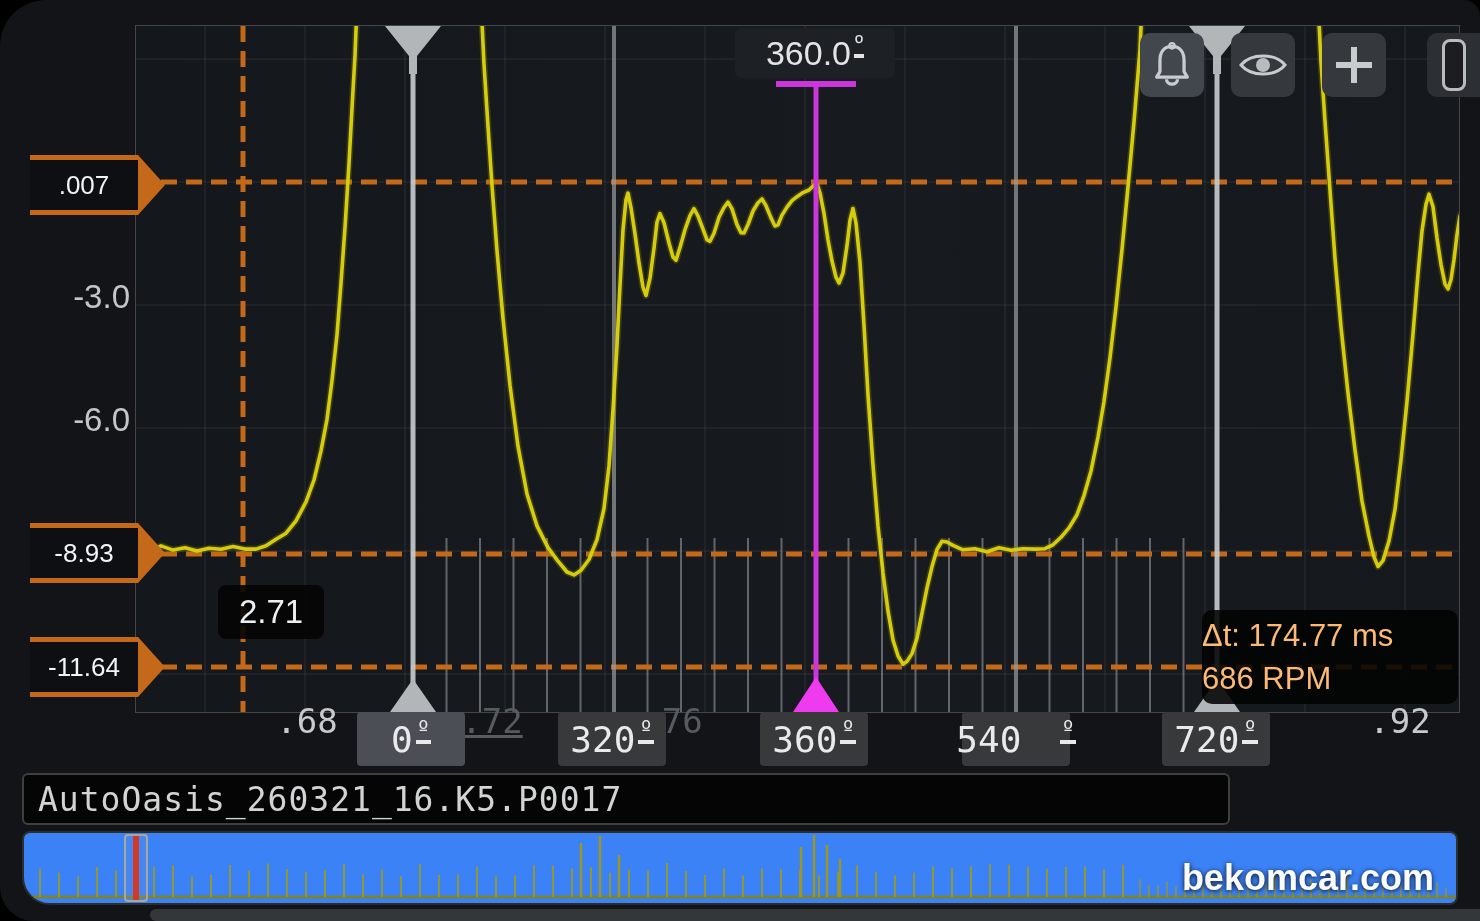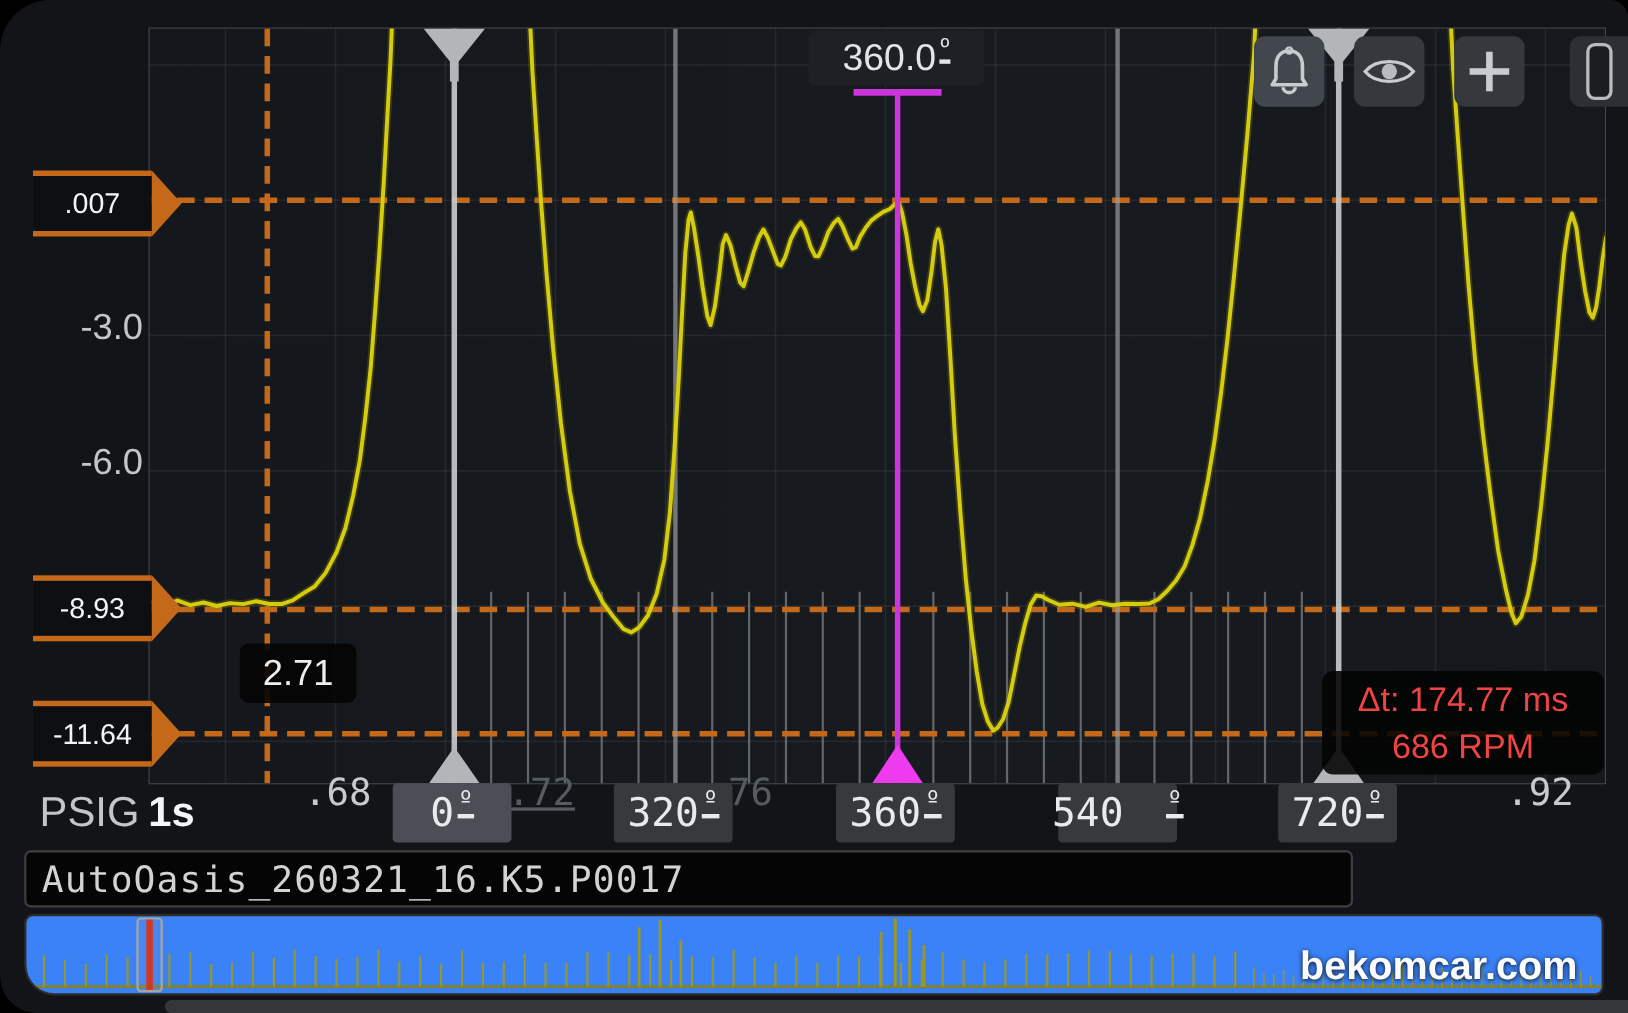--- a/index.html
+++ b/index.html
@@ -37,22 +37,22 @@
          justify-content:center;color:#e2e4e6;font-size:34px;z-index:7;}
   .btn{position:absolute;top:33px;width:64px;height:64px;background:#35383d;border-radius:10px;
          display:flex;align-items:center;justify-content:center;z-index:6;}
   .btn.first{background:#42464d;}
   .btn.panel{left:1427px;width:53px;background:#2c2f34;border-radius:10px 0 0 10px;}
   .panel-slot{width:18px;height:46px;border:3px solid #b9bcbe;border-radius:8px;background:#1b1d20;}
   .dy-box{position:absolute;left:190px;top:585px;width:106px;height:54px;background:rgba(5,5,5,.92);
          border-radius:8px;display:flex;align-items:center;justify-content:center;color:#eceeef;
          font-size:33px;z-index:6;margin-left:28px;}
   .delta-box{position:absolute;left:1202px;top:610px;width:256px;height:94px;background:rgba(2,2,2,.88);
-         border-radius:10px;display:flex;flex-direction:column;align-items:center;justify-content:center;
-         color:#ef4444;font-size:31px;line-height:1.4;z-index:6;}
+         border-radius:10px;display:flex;flex-direction:column;justify-content:center;
+         color:#fdba74;font-size:31px;line-height:1.4;z-index:6;}
   .file-bar{position:absolute;left:22px;top:773px;width:1208px;height:52px;background:#050505;
          border:2px solid #3f3f3f;border-radius:6px;box-sizing:border-box;display:flex;align-items:center;
          padding-left:14px;color:#d2d3d4;font-family:"DejaVu Sans Mono",monospace;font-size:33px;
          letter-spacing:1px;z-index:3;}
   .minimap{position:absolute;left:22px;top:831px;width:1436px;height:74px;background:#3b82f6;
          border:2px solid #2d2d2b;border-radius:8px 8px 8px 28px;box-sizing:border-box;overflow:hidden;z-index:3;}
   .watermark{position:absolute;right:22px;bottom:4px;font-size:36px;font-weight:bold;color:#fbfbfb;
          z-index:4;text-shadow:0 1px 5px rgba(0,0,0,.9);}
   .bottom-bar{position:absolute;left:150px;top:909px;width:1330px;height:12px;background:#34373a;
          border-radius:8px 0 0 8px;z-index:2;}
@@ -134,24 +134,20 @@
         <div class="arrow"></div>
       </div>
       <div class="y-tag" style="top: 637px;">
         <span>-11.64</span>
         <div class="arrow"></div>
       </div>
       <div class="y-label" style="top: 297px;">-3.0</div>
       <div class="y-label" style="top: 420px;">-6.0</div>
     </div>
 
-  <div class="unit-row">
-    <span class="unit">PSIG</span>
-    <span class="tb">1s</span>
-  </div>
 
   <div id="x-axis">
       <div class="time-label bright" style="left: 307px;">.68</div>
       <div class="time-label dim" style="left: 492px; text-decoration: underline;">.72</div>
       <div class="time-label dim" style="left: 672px;">.76</div>
       <div class="time-label bright" style="left: 1400px;">.92</div>
       <div class="deg-box hl" style="left: 411px;">
         <span>0</span>
         <span class="ord">º</span>
       </div>

